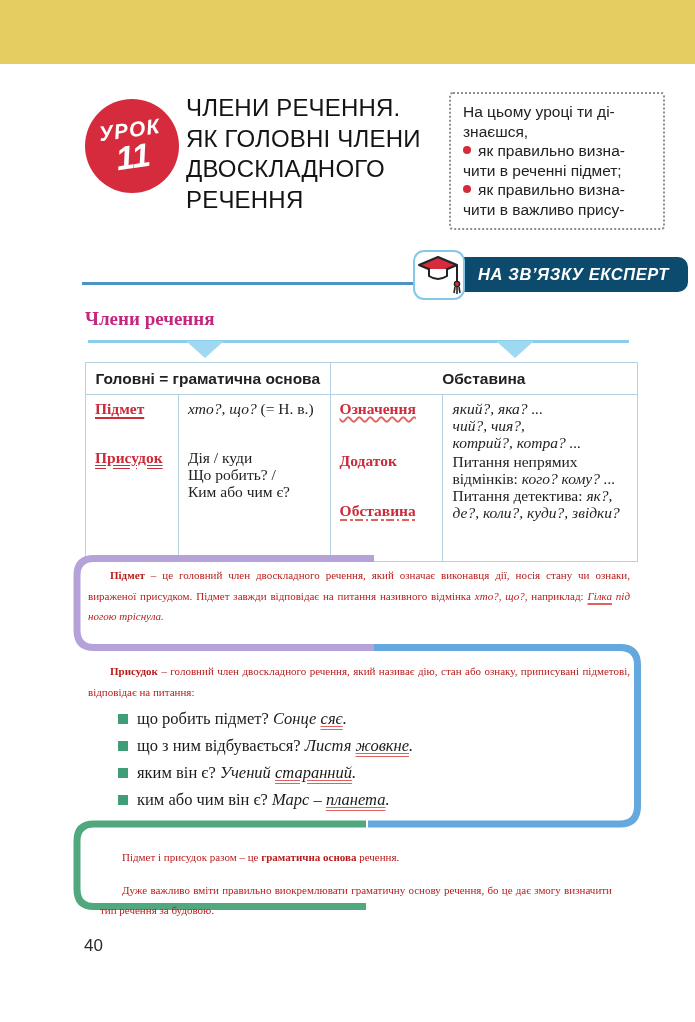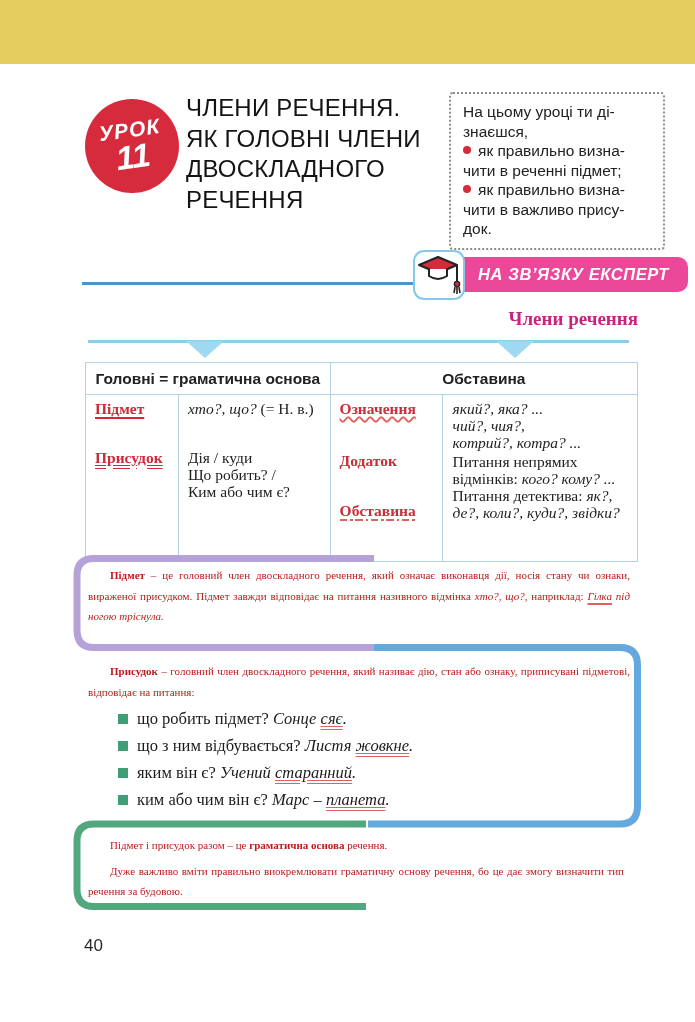--- a/index.html
+++ b/index.html
@@ -19,29 +19,29 @@
          font-family:"Liberation Sans",sans-serif;font-weight:normal;font-size:24px;
          line-height:30.5px;color:#141414;letter-spacing:0.2px;}
   
   .objbox{position:absolute;left:449px;top:92px;width:190px;padding:8px 10px 9px 12px;
           border:2px dotted #8f8f8f;border-radius:4px;background:#ffffff;
           font-family:"Liberation Sans",sans-serif;font-size:15.5px;line-height:19.5px;color:#222;}
   .dot{display:inline-block;width:8px;height:8px;border-radius:50%;background:#d62b3d;
        margin-right:7px;position:relative;top:-2px;}
   
   .rule{position:absolute;left:82px;top:282px;width:352px;height:3px;background:#4a94c6;}
-  .banner{position:absolute;left:420px;top:257px;width:268px;height:35px;background:#ec4899;
+  .banner{position:absolute;left:420px;top:257px;width:268px;height:35px;background:#0c4a6e;
           border-radius:10px;display:flex;align-items:center;padding-left:58px;box-sizing:border-box;}
   .banner-label{color:#ffffff;font-family:"Liberation Sans",sans-serif;font-weight:bold;
                 font-style:italic;font-size:16.5px;letter-spacing:0.6px;white-space:nowrap;}
   .capbox{position:absolute;left:413px;top:250px;width:52px;height:50px;background:#ffffff;
           border:2.5px solid #86c8ea;border-radius:11px;box-sizing:border-box;
           display:flex;align-items:center;justify-content:center;}
   
-  .scheme-title{position:absolute;left:85px;top:308px;width:553px;text-align:right;
+  .scheme-title{position:absolute;left:85px;top:308px;width:553px;text-align:left;
                 color:#c2267d;font-weight:bold;font-size:19px;font-family:"Liberation Serif",serif;}
   .scheme-line{position:absolute;left:88px;top:340px;width:541px;height:2.5px;background:#8ccdec;}
   .arrow{position:absolute;top:341px;width:0;height:0;border-left:19px solid transparent;
          border-right:19px solid transparent;border-top:17px solid #9ed9f1;}
   .arrow-l{left:186px;} .arrow-r{left:496px;}
   
   .members{position:absolute;left:85px;top:362px;width:553px;border-collapse:collapse;
            font-size:15.5px;line-height:17px;color:#222;}
   .members th,.members td{border:1.5px solid #b5d2e2;}
   .members th{height:27px;font-family:"Liberation Sans",sans-serif;font-weight:bold;
@@ -60,21 +60,21 @@
              background-repeat:repeat-x;background-size:100% 1.8px;background-position:0 100%;
              padding-bottom:2px;}
   .mt1{margin-top:32px;} .mt2{margin-top:33px;} .mt3{margin-top:35px;}
   .gap1{margin-top:2px;}
   .it{font-style:italic;} .b{font-weight:bold;}
   
   .frames{position:absolute;left:0;top:0;width:695px;height:1022px;pointer-events:none;}
   
   .def{position:absolute;left:88px;width:542px;text-align:justify;font-size:11px;
        line-height:20.5px;color:#b91c1c;}
-  .def p{margin:0;text-indent:22px;}
+  .def p{margin:12px;text-indent:22px;}
   .def1{top:565px;text-indent:22px;}
   .def2{top:661px;text-indent:22px;}
   .def3{top:835px;width:536px;}
   .def3 p + p{margin-top:5px;}
   .bullets{position:absolute;left:118px;top:708px;width:505px;font-size:16.5px;line-height:21.5px;}
   .bl{margin-bottom:5.5px;}
   .sq{display:inline-block;width:10px;height:10px;background:#3f9e78;margin-right:9px;
       position:relative;top:0px;}
   .ex-solid{text-decoration:underline;text-decoration-style:solid;text-decoration-color:#e0625f;
             text-decoration-thickness:2px;text-underline-offset:3px;}
@@ -109,21 +109,20 @@
     <div>На цьому уроці ти ді-</div>
     <div>знаєшся,</div>
     <div>
       <span class="dot"></span><span>як правильно визна-</span>
     </div>
     <div>чити в реченні підмет;</div>
     <div>
       <span class="dot"></span><span>як правильно визна-</span>
     </div>
     <div>чити в важливо прису-</div>
-    <div>док.</div>
   </div>
 
   <div class="rule"></div>
 
   <div class="banner">
     <span class="banner-label">НА ЗВ’ЯЗКУ ЕКСПЕРТ</span>
   </div>
   <div class="capbox">
     <svg width="44" height="42" viewBox="0 0 44 42">
       <polygon points="21,3 40,11 21,19 2,11" fill="#d62b3d" stroke="#222" stroke-width="2" stroke-linejoin="round"></polygon>

